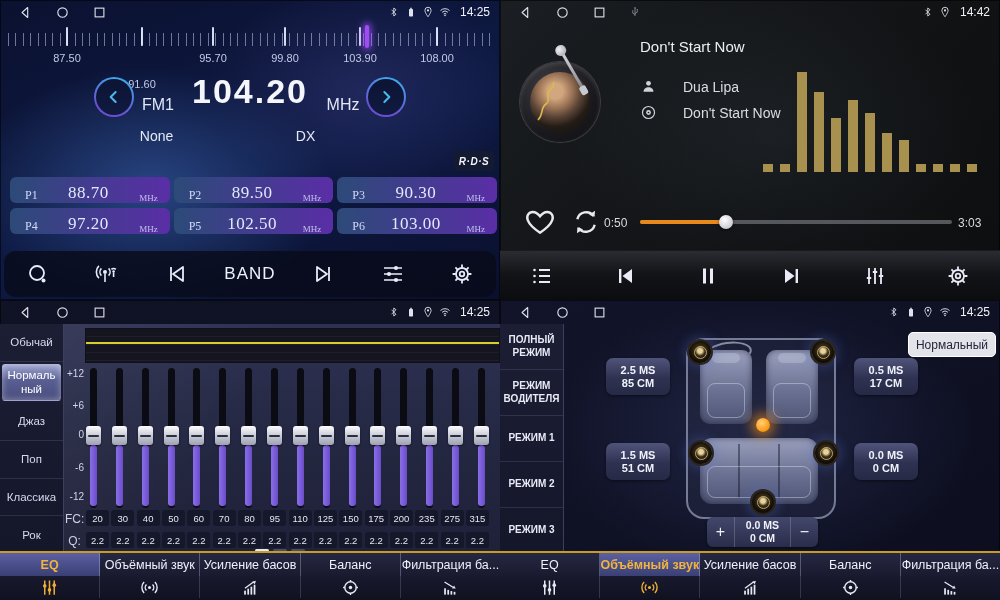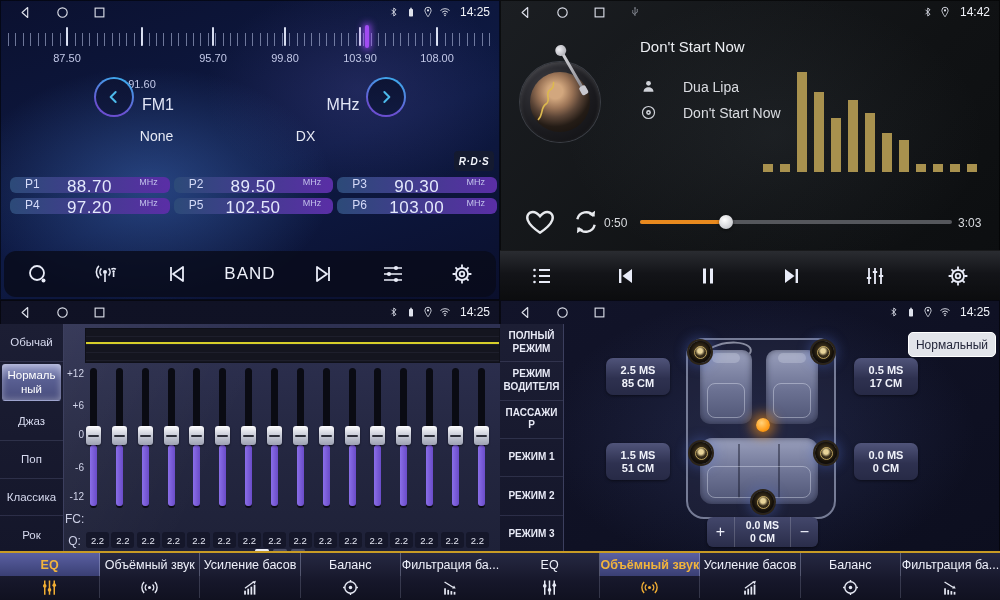--- a/index.html
+++ b/index.html
@@ -43,22 +43,22 @@
   .band-label{position:absolute;left:126px;top:96px;width:64px;text-align:center;font-size:16px;color:#e2e6f6}
   .freq-big{position:absolute;left:178px;top:72px;width:144px;text-align:center;font-size:34px;font-weight:bold;
     letter-spacing:2px;color:#f4f6fc}
   .freq-unit{position:absolute;left:312px;top:96px;width:62px;text-align:center;font-size:16px;color:#e2e6f6}
   .sub-label{position:absolute;top:128px;font-size:14px;color:#e6e9f4;text-align:center}
   .lbl-none{left:119px;width:75px}
   .lbl-dx{left:268px;width:75px}
   .rds-badge{position:absolute;left:454px;top:151px;width:40px;height:20px;background:#141a30;border-radius:4px;
     color:#f2f4fa;font-size:10px;font-weight:bold;font-style:italic;display:flex;align-items:center;justify-content:center;letter-spacing:.5px}
   .presets{position:absolute;left:10px;top:177px;width:487px;display:grid;grid-template-columns:repeat(3,1fr);gap:5px 4px}
-  .preset{height:16px;border:0;border-radius:6px;background:linear-gradient(90deg,#2c4a78,#5a2ea6);
-    display:flex;align-items:flex-start;color:#d4daf8;cursor:pointer;padding:0;font-family:Liberation Sans, sans-serif}
+  .preset{height:26px;border:0;border-radius:6px;background:linear-gradient(90deg,#2c4a78,#5a2ea6);
+    display:flex;align-items:flex-end;color:#d4daf8;cursor:pointer;padding:0;font-family:Liberation Serif, serif}
   .preset .p{font-size:12px;margin-left:15px}
   .preset .f{flex:1;text-align:center;font-size:17px;letter-spacing:.5px;color:#e3e8fc}
   .preset .u{font-size:9px;margin-right:12px;opacity:.85}
   .toolbar{position:absolute;display:flex;align-items:center;justify-content:space-around;color:#e9ecf8}
   #radio-toolbar{left:4px;right:4px;top:251px;height:46px;background:rgba(8,11,26,.82);border-radius:12px}
   #player-toolbar{left:0;right:0;top:250px;height:50px;
     background:linear-gradient(180deg,#2a2c31,#131418 45%,#0b0c0e);border-top:1px solid rgba(255,255,255,.06)}
   .tb-item{width:40px;height:40px;display:flex;align-items:center;justify-content:center;cursor:pointer;background:none;border:0;color:inherit;padding:0}
   .tb-item .icon{width:24px;height:24px}
   .tb-band{font-size:17px;letter-spacing:1px;color:#eef1fa;cursor:pointer}
@@ -254,20 +254,21 @@
       </div>
 
     <button class="tune-btn" id="tune-down">
       <span class="icon">
           <svg viewBox="0 0 24 24" fill="none" stroke="currentColor" stroke-width="2.4" stroke-linecap="round" stroke-linejoin="round">
             <path d="M14 6l-6 6 6 6"></path>
           </svg>
         </span>
     </button>
     <span class="band-label">FM1</span>
+    <span class="freq-big">104.20</span>
     <span class="freq-unit">MHz</span>
     <button class="tune-btn" id="tune-up">
       <span class="icon">
           <svg viewBox="0 0 24 24" fill="none" stroke="currentColor" stroke-width="2.4" stroke-linecap="round" stroke-linejoin="round">
             <path d="M10 6l6 6-6 6"></path>
           </svg>
         </span>
     </button>
     <span class="sub-label lbl-none">None</span>
     <span class="sub-label lbl-dx">DX</span>
@@ -671,20 +672,38 @@
             <div class="esl-thumb"></div>
           </div>
           <div class="esl">
             <div class="esl-track"></div>
             <div class="esl-fill"></div>
             <div class="esl-thumb"></div>
           </div>
         </div>
 
       <span class="fcq-label" id="fc-label">FC:</span>
+      <div class="fcq-row" id="fc-row">
+          <div class="fcq-box">20</div>
+          <div class="fcq-box">30</div>
+          <div class="fcq-box">40</div>
+          <div class="fcq-box">50</div>
+          <div class="fcq-box">60</div>
+          <div class="fcq-box">70</div>
+          <div class="fcq-box">80</div>
+          <div class="fcq-box">95</div>
+          <div class="fcq-box">110</div>
+          <div class="fcq-box">125</div>
+          <div class="fcq-box">150</div>
+          <div class="fcq-box">175</div>
+          <div class="fcq-box">200</div>
+          <div class="fcq-box">235</div>
+          <div class="fcq-box">275</div>
+          <div class="fcq-box">315</div>
+        </div>
       <span class="fcq-label" id="q-label">Q:</span>
       <div class="fcq-row" id="q-row">
           <div class="fcq-box">2.2</div>
           <div class="fcq-box">2.2</div>
           <div class="fcq-box">2.2</div>
           <div class="fcq-box">2.2</div>
           <div class="fcq-box">2.2</div>
           <div class="fcq-box">2.2</div>
           <div class="fcq-box">2.2</div>
           <div class="fcq-box">2.2</div>
@@ -810,21 +829,20 @@
               <path d="M3 9a13 13 0 0 1 18 0M6.2 12.5a8.5 8.5 0 0 1 11.6 0M9.4 16a4.3 4.3 0 0 1 5.2 0"></path>
               <circle cx="12" cy="19" r="1.6" fill="currentColor" stroke="none"></circle>
             </svg>
           </span>
           <span class="sb-time">14:25</span>
         </div>
       </div>
     <div class="side" id="surround-modes-side">
         <div class="side-item mode">ПОЛНЫЙ РЕЖИМ</div>
         <div class="side-item mode">РЕЖИМ ВОДИТЕЛЯ</div>
-        <div class="side-item mode">ПАССАЖИР</div>
         <div class="side-item mode">РЕЖИМ 1</div>
         <div class="side-item mode">РЕЖИМ 2</div>
         <div class="side-item mode">РЕЖИМ 3</div>
       </div>
 
     <div class="sr-main">
       <button class="preset-btn">Нормальный</button>
 
       <button class="delay-btn" id="delay-fl">
         <span>2.5 MS</span>

